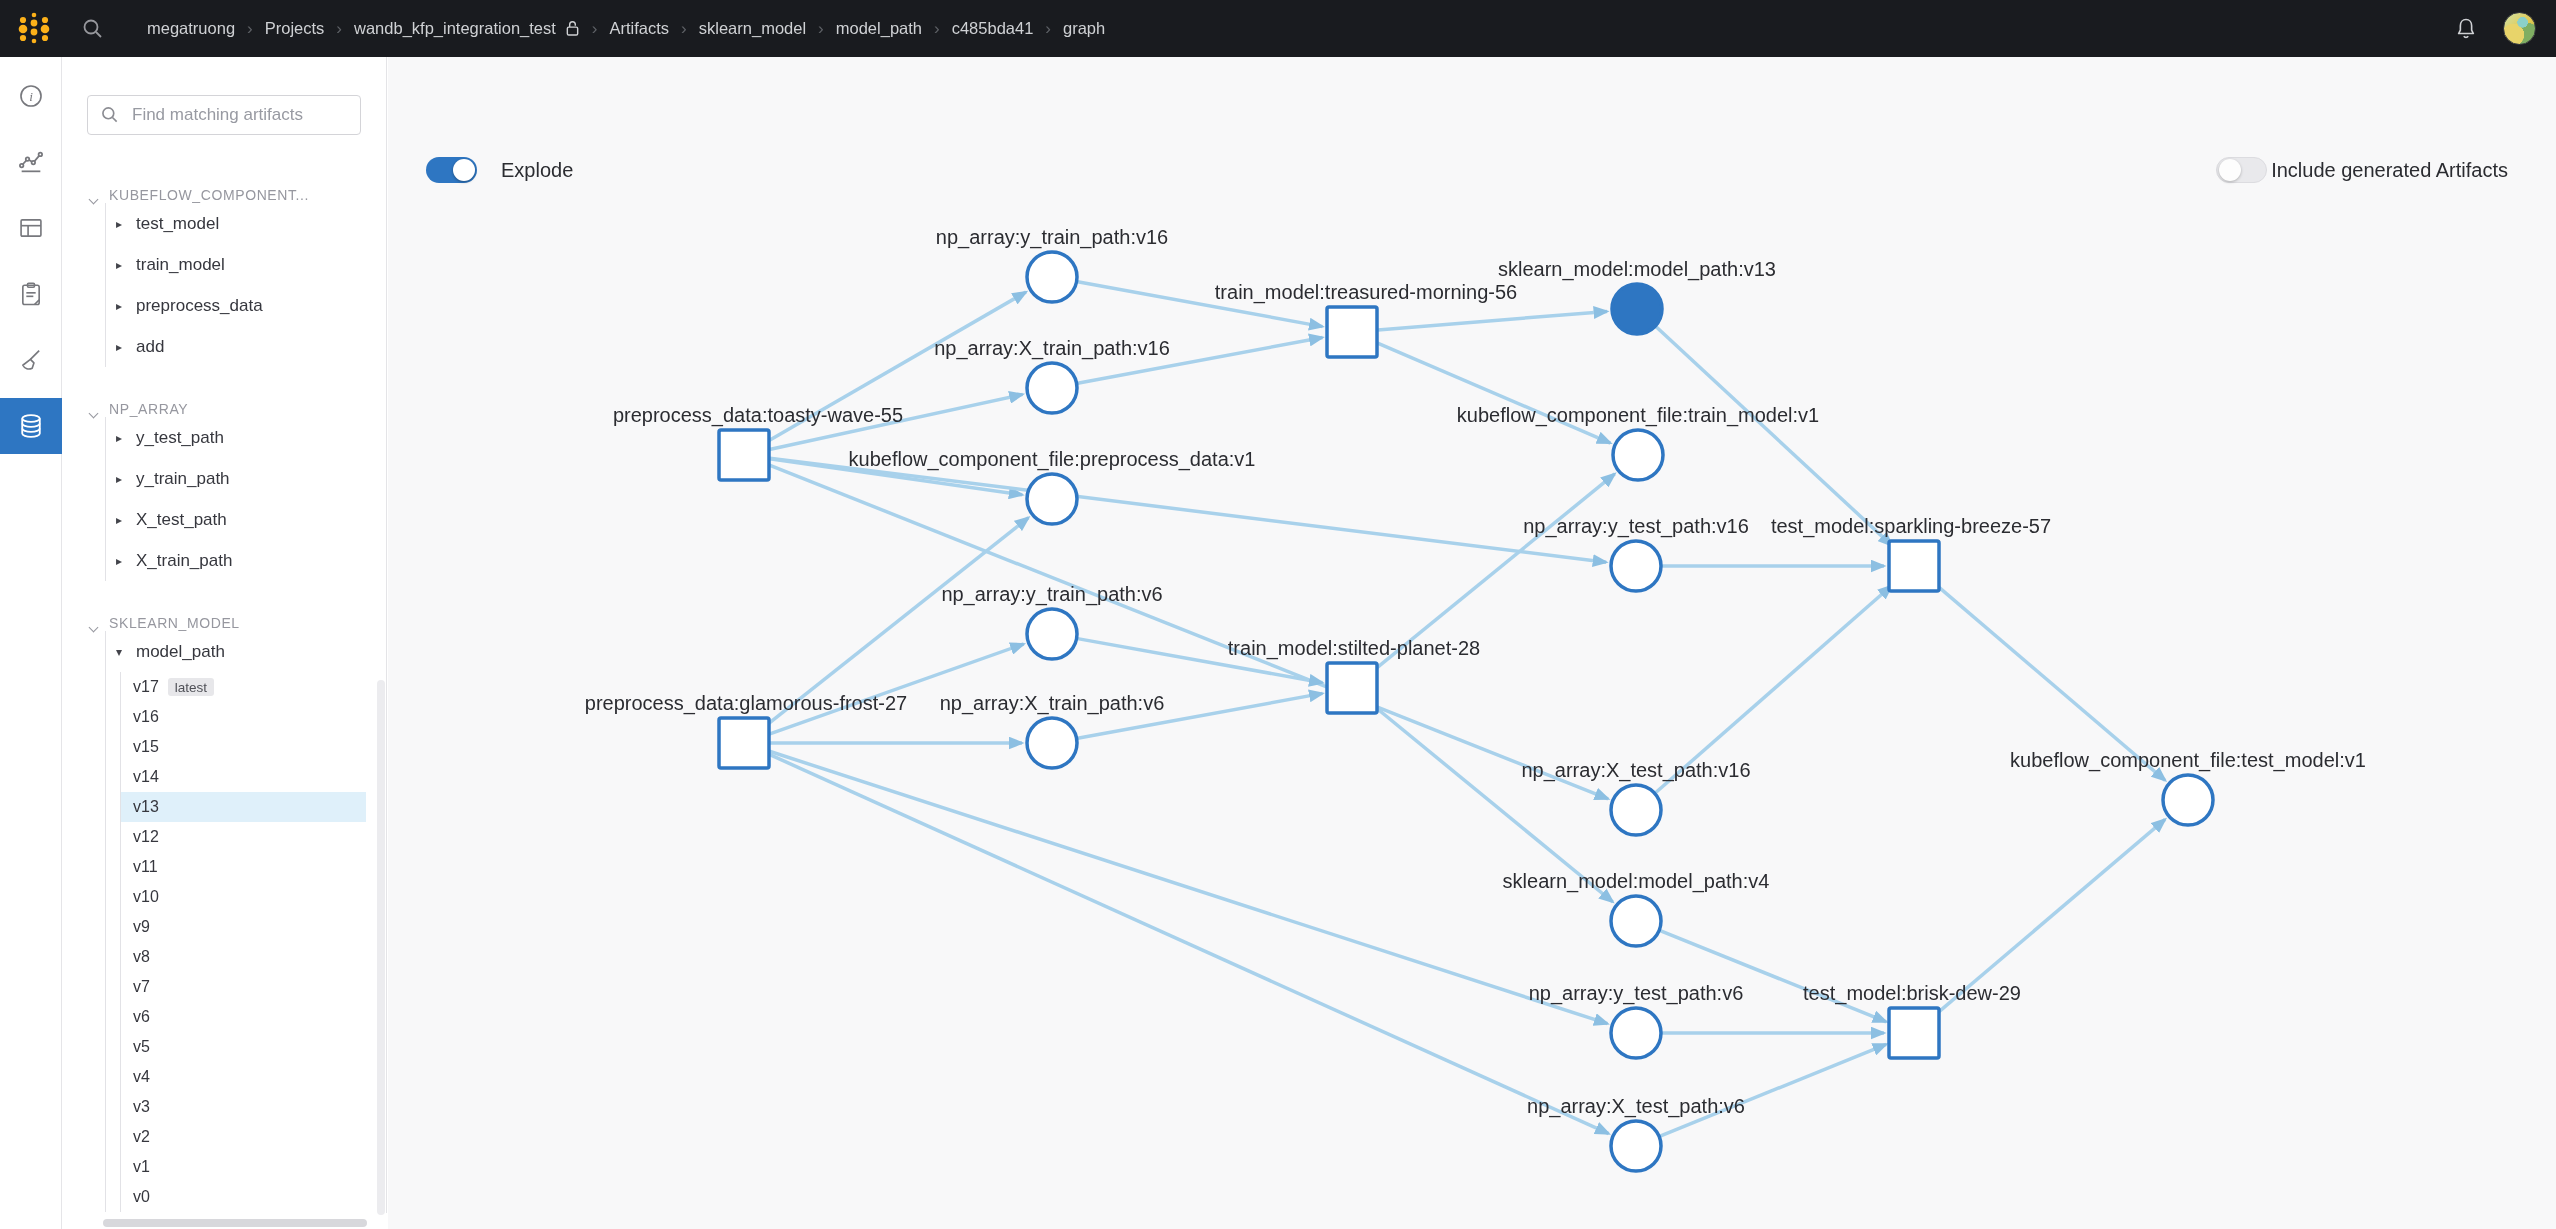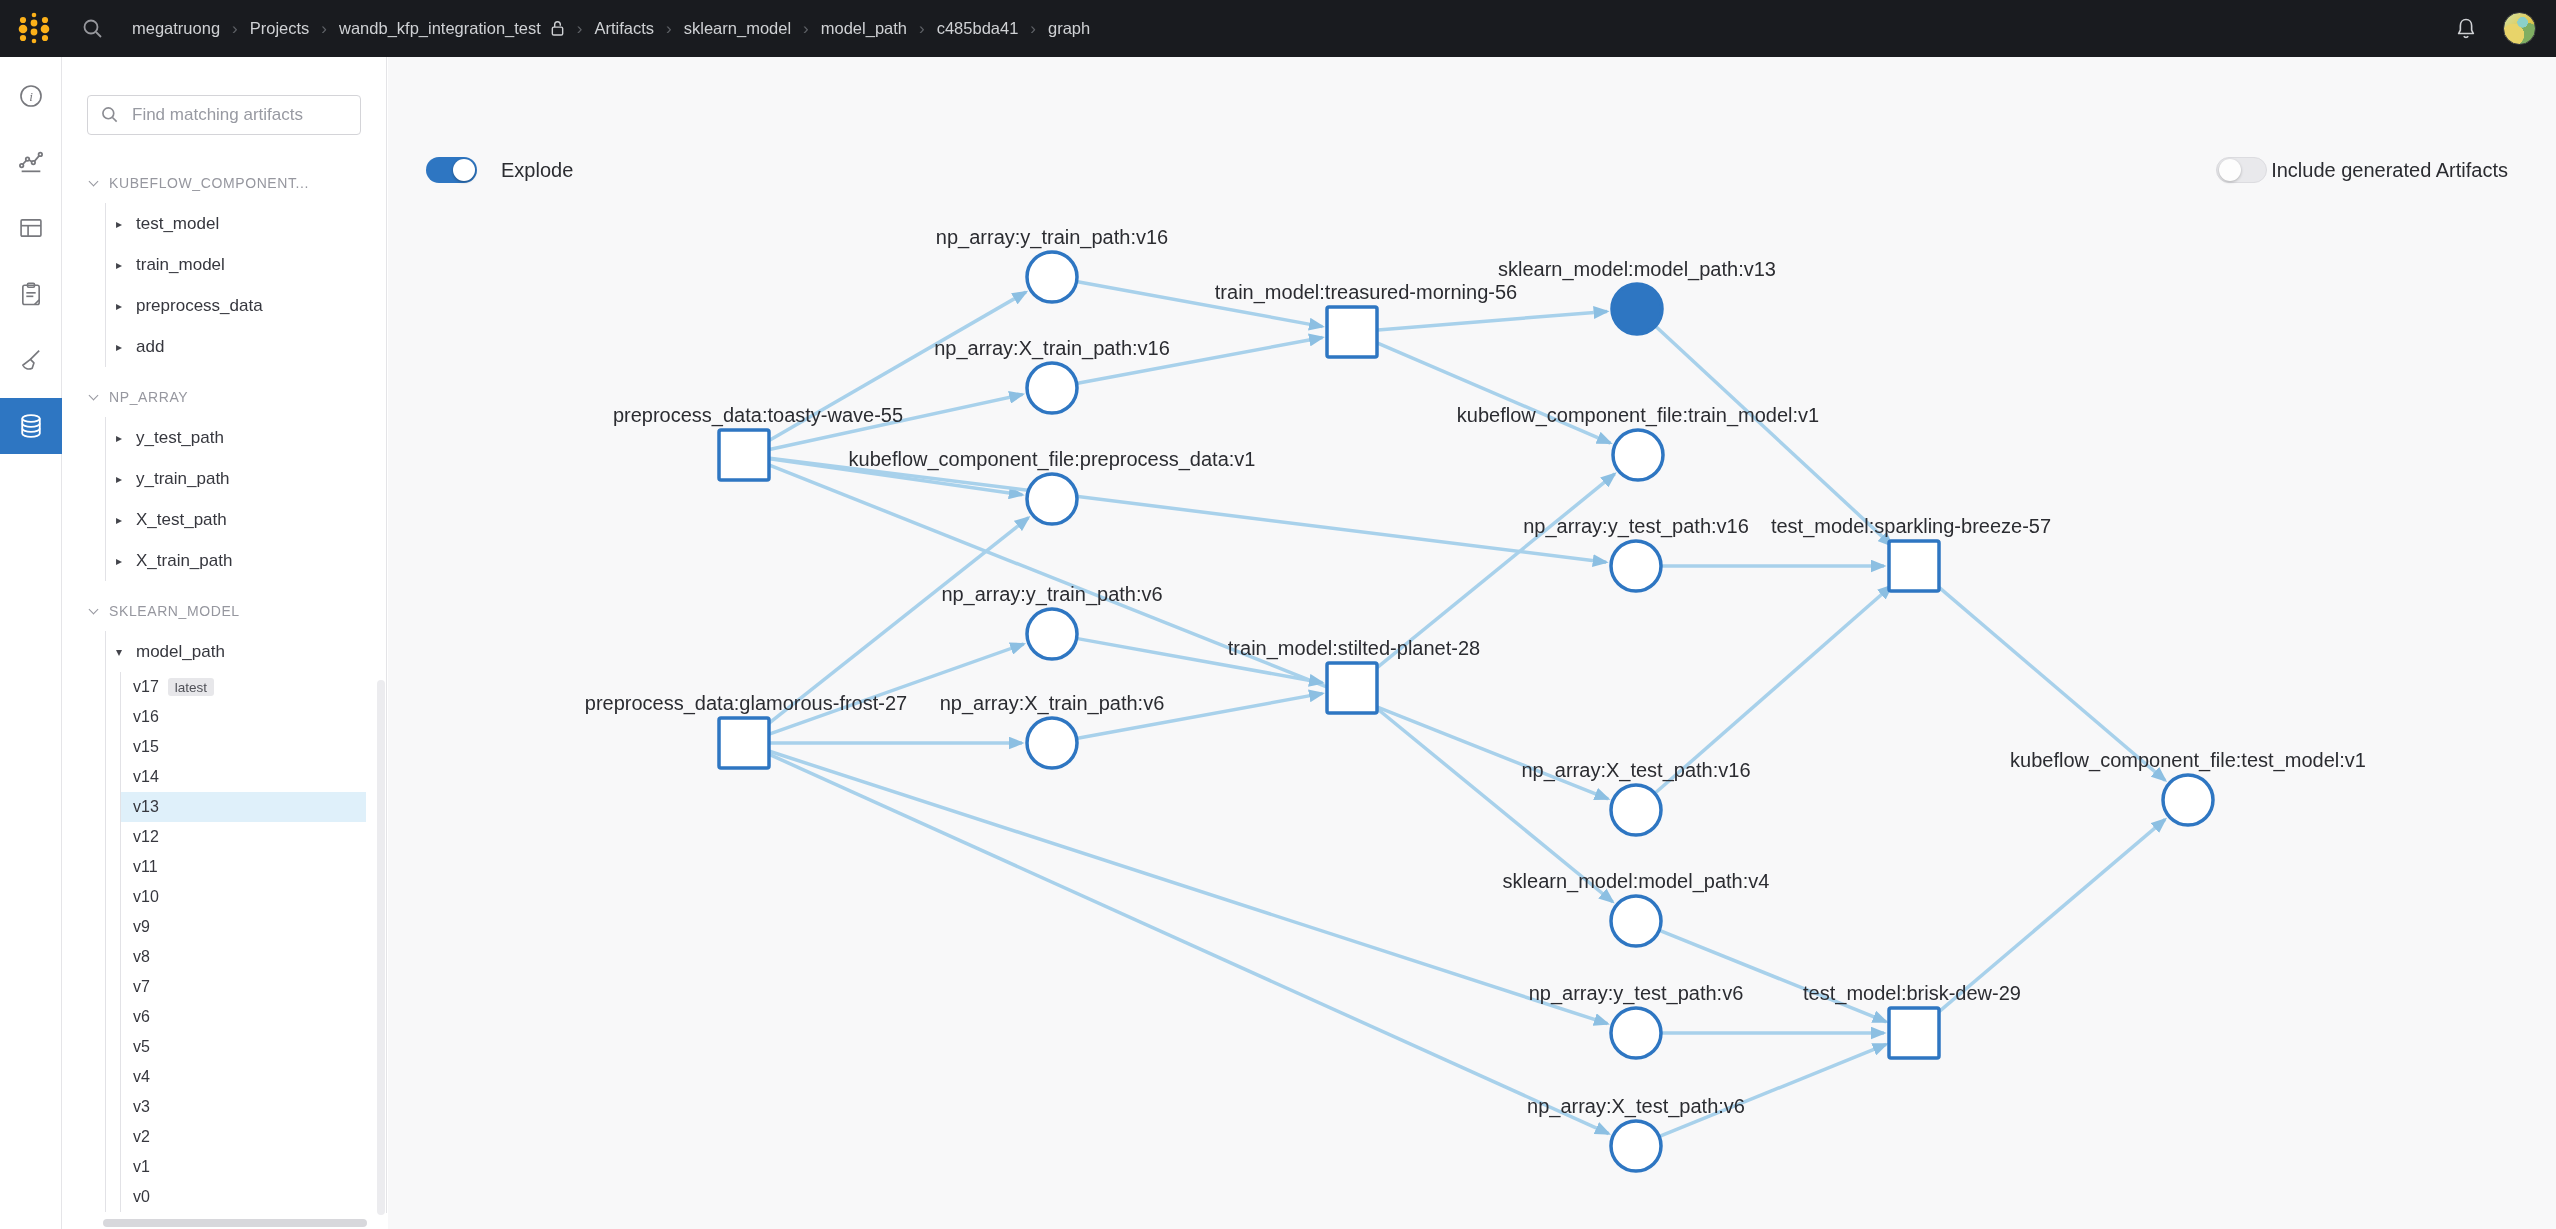--- a/index.html
+++ b/index.html
@@ -8,21 +8,21 @@
   *{box-sizing:border-box}
   html,body{margin:0;padding:0}
   body{width:2556px;height:1229px;position:relative;overflow:hidden;
        font-family:"Liberation Sans","DejaVu Sans",sans-serif;background:#fff;}
 
   
   #navbar{position:absolute;top:0;left:0;width:2556px;height:57px;background:#191b1f;
           display:flex;align-items:center;z-index:30}
   #logo{margin-left:17px;flex:0 0 auto}
   #nav-search-icon{margin-left:30px;flex:0 0 auto;cursor:pointer}
-  #breadcrumbs{display:flex;align-items:center;margin-left:27px;font-size:16.5px;color:#cfd1d4;white-space:nowrap}
+  #breadcrumbs{display:flex;align-items:center;margin-left:42px;font-size:16.5px;color:#cfd1d4;white-space:nowrap}
   .crumb{cursor:pointer}
   .sep{color:#5e6166;margin:0 12px;font-size:17px}
   .lock-wrap{margin-left:9px;display:flex;align-items:center}
   #nav-right{margin-left:auto;display:flex;align-items:center;gap:24px;margin-right:20px}
   #avatar{width:33px;height:33px;border-radius:50%;cursor:pointer;border:1px solid #3a3d42;
           background:radial-gradient(circle at 60% 30%,#8bd0c9 0 18%,transparent 19%),
                      radial-gradient(circle at 30% 70%,#e8d46a 0 35%,transparent 36%),
                      radial-gradient(circle at 75% 75%,#7fae62 0 40%,transparent 41%),
                      linear-gradient(135deg,#cfe3a8,#e3c84f 55%,#86a852)}
 
@@ -38,21 +38,21 @@
   
   #sidebar{position:absolute;top:57px;left:62px;width:325px;bottom:16px;background:#fff;
            border-right:1px solid #e4e4e7;z-index:10}
   #artifact-search{position:absolute;left:25px;top:38px;width:274px;height:40px;border:1px solid #d4d4d8;
                    border-radius:4px;display:flex;align-items:center;background:#fff;padding-left:12px;gap:10px}
   #artifact-search input{border:none;outline:none;font-size:17px;color:#3a3b42;width:200px;
                          font-family:"Liberation Sans","DejaVu Sans",sans-serif;background:transparent}
   #artifact-search input::placeholder{color:#989aa2}
   #tree{position:absolute;top:106px;left:0;right:20px;bottom:0;overflow:hidden}
   .section{margin-bottom:10px}
-  .sec-head{height:40px;display:flex;align-items:center;padding-left:28px;color:#96979f;
+  .sec-head{height:40px;display:flex;align-items:flex-end;padding-left:28px;color:#96979f;
             font-size:14px;letter-spacing:.6px;gap:12px;cursor:pointer}
   .chev{width:7px;height:7px;border-right:1.8px solid #96979f;border-bottom:1.8px solid #96979f;
         transform:rotate(45deg);margin-top:-4px;flex:0 0 auto}
   .sec-items{margin-left:43px;border-left:1px solid #e2e2e6}
   .tree-item{height:41px;display:flex;align-items:center;padding-left:10px;font-size:17px;
              color:#36373e;gap:10px;cursor:pointer}
   .tri{font-size:12px;color:#43444b;flex:0 0 auto;width:10px}
   .ver-wrap{margin-left:14px;border-left:1px solid #e2e2e6}
   .ver-row{height:30px;display:flex;align-items:center;padding-left:12px;font-size:16px;color:#36373e;cursor:pointer}
   .ver-row.selected{background:#dff0fa}

